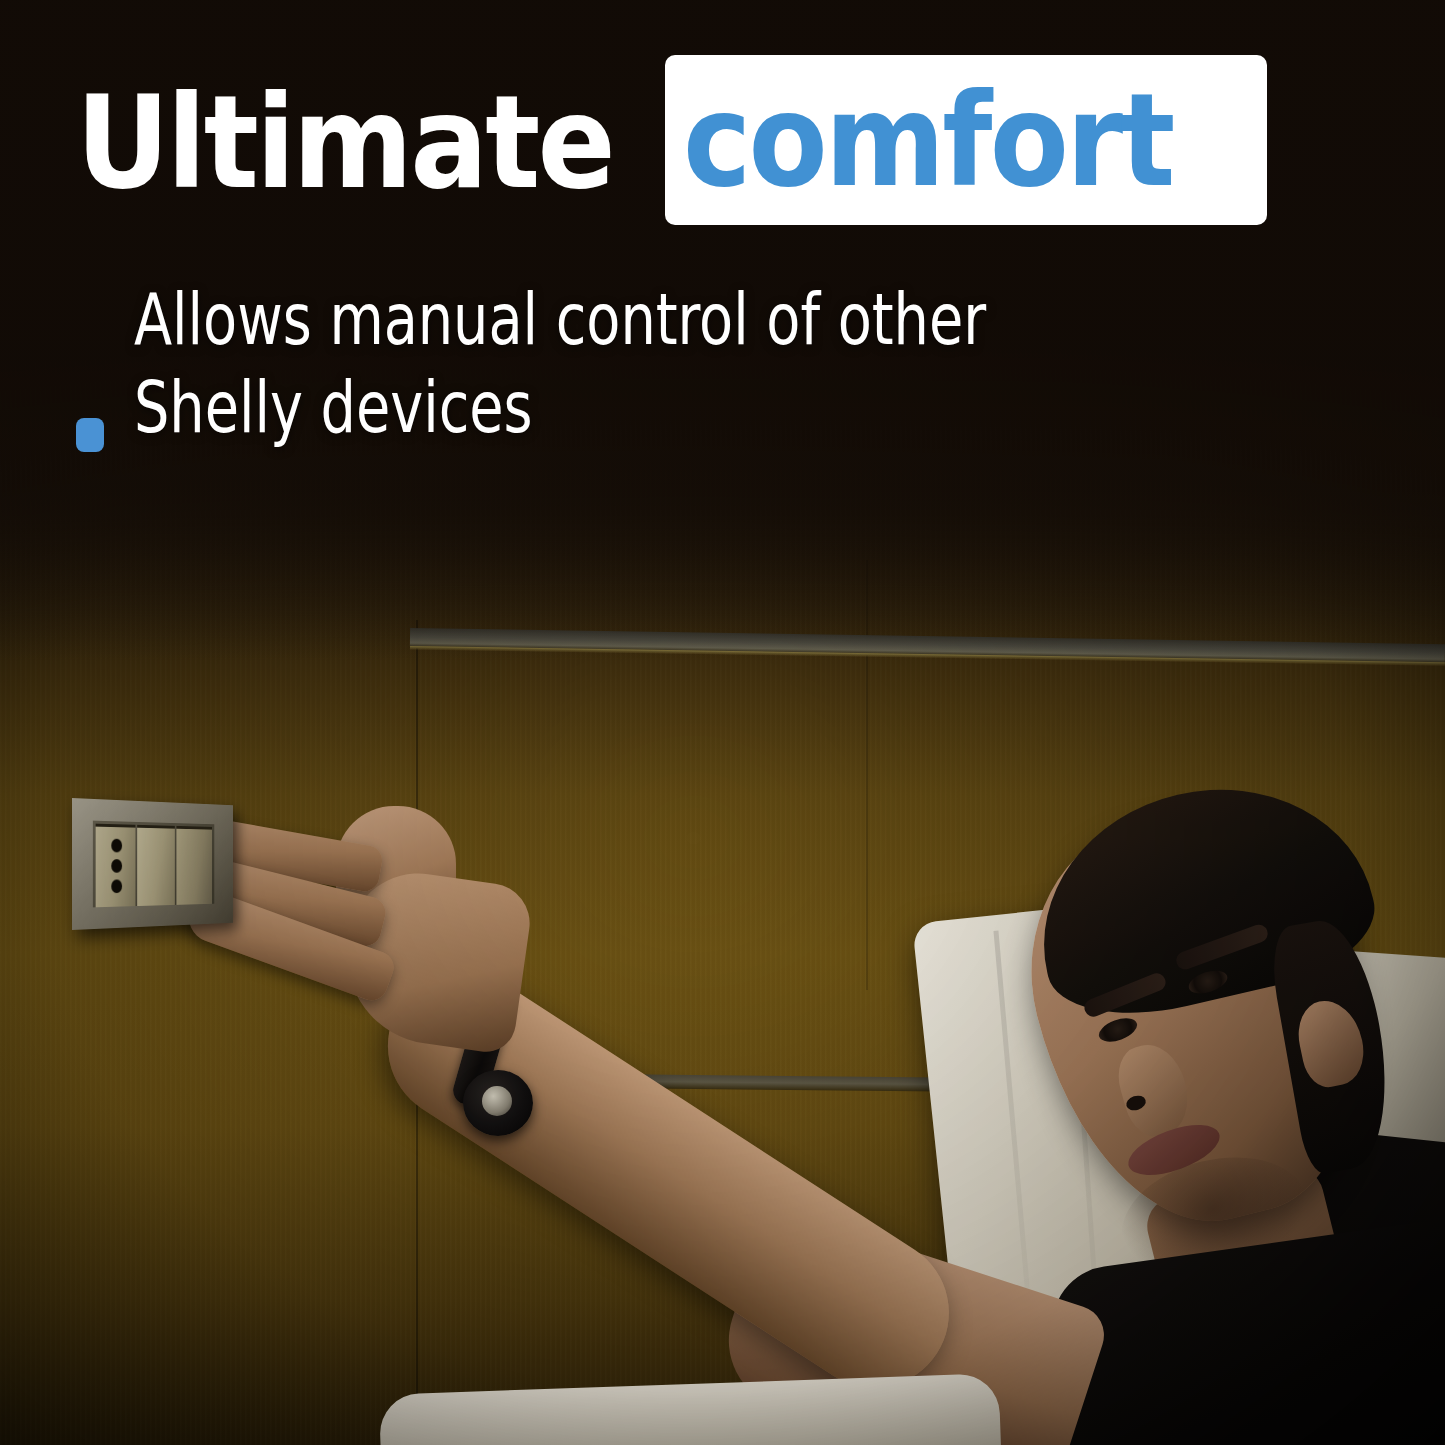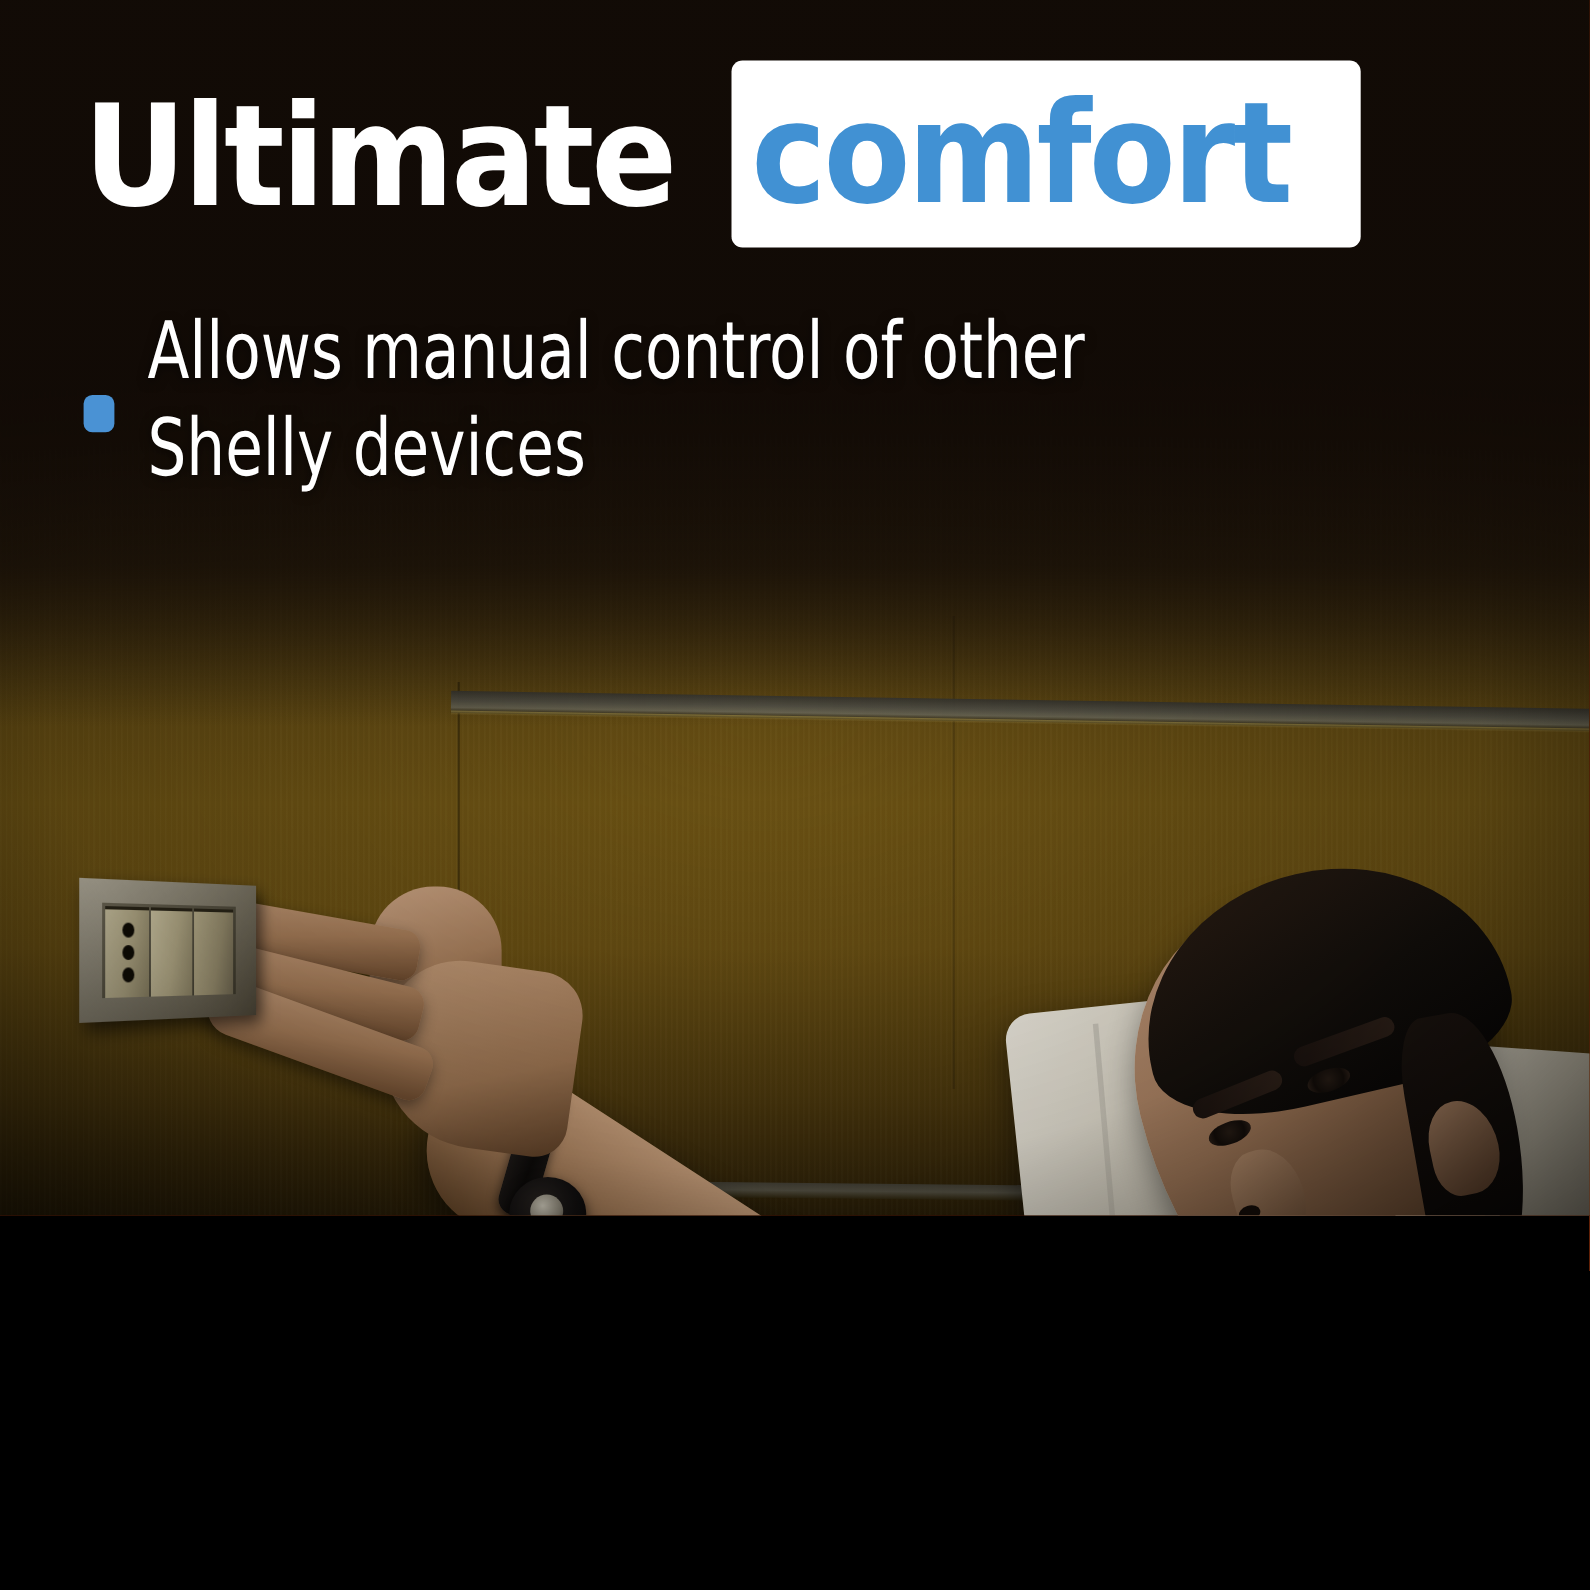--- a/index.html
+++ b/index.html
@@ -7,23 +7,23 @@
     padding: 0;
     background: #000;
   }
   body {
     font-family: "Liberation Sans", sans-serif;
   }
 
   #poster {
     position: relative;
     width: 1445px;
-    height: 1105px;
+    height: 1445px;
     overflow: hidden;
-    background: #c2410c;
+    background: #15803d;
   }
 
   
   .photo {
     position: absolute;
     inset: 0;
     overflow: hidden;
   }
 
   
@@ -428,21 +428,21 @@
     font-size: 128px;
     letter-spacing: -3px;
     color: #ffffff;
     transform: scaleX(0.90);
     transform-origin: left top;
     padding-top: 24px;
   }
   .headline-chip {
     background: #ffffff;
     border-radius: 10px;
-    padding: 22px 10px 20px 18px;
+    padding: 22px 40px 20px 18px;
     margin-left: -8px;
   }
   .headline-chip-text {
     font-family: "DejaVu Sans", sans-serif;
     font-weight: bold;
     font-size: 128px;
     letter-spacing: -3px;
     color: #4191d3;
     transform: scaleX(0.90);
     transform-origin: left top;
@@ -450,21 +450,21 @@
   }
 
   .bullets {
     position: absolute;
     left: 76px;
     top: 276px;
     width: 1150px;
   }
   .bullet-row {
     display: flex;
-    align-items: center;
+    align-items: flex-end;
     margin-bottom: 44px;
   }
   .bullet-marker {
     flex: 0 0 auto;
     width: 28px;
     height: 34px;
     border-radius: 8px;
     background: #4a92d4;
     margin-top: 24px;
     margin-right: 30px;

